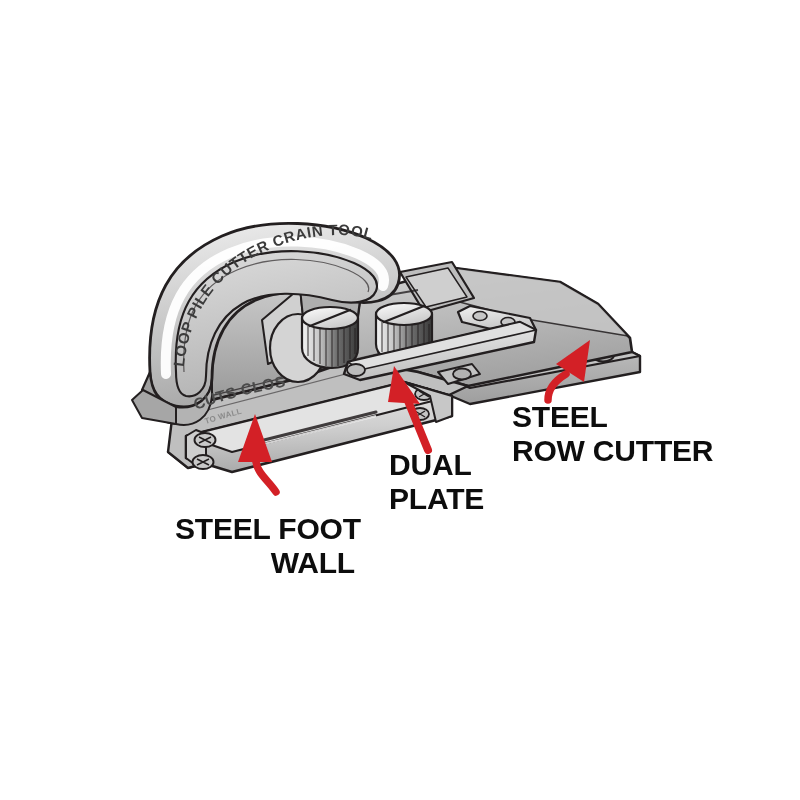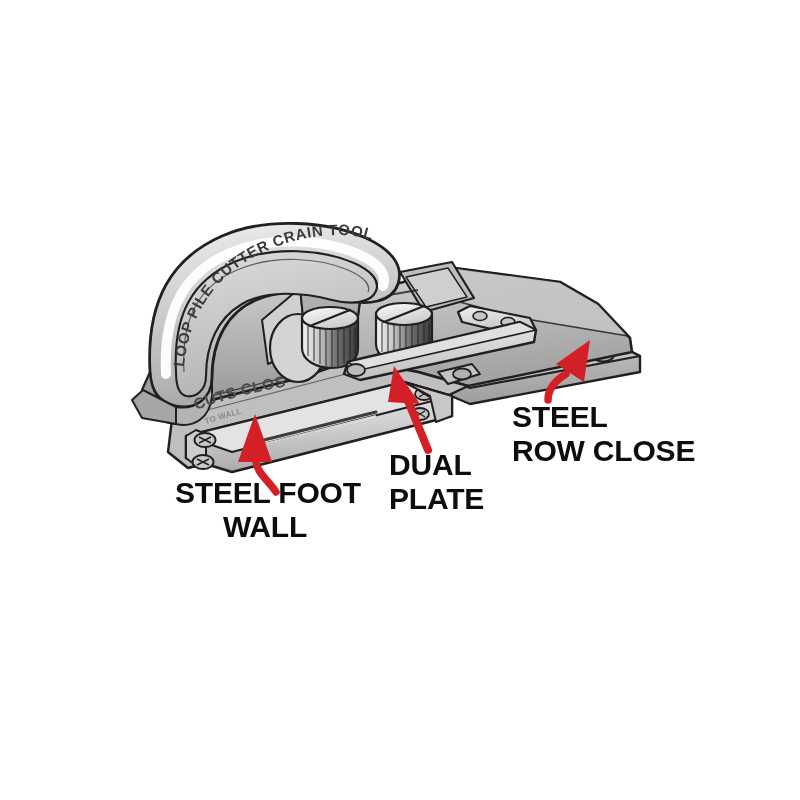--- a/index.html
+++ b/index.html
@@ -32,22 +32,22 @@
     font-weight: bold;
     color: #0d0d0d;
     font-size: 30px;
     line-height: 1.14;
     letter-spacing: -0.2px;
     white-space: nowrap;
     -webkit-font-smoothing: antialiased;
   }
   #callout-foot-plate {
     left: 175px;
-    top: 476px;
-    text-align: center;
+    top: 512px;
+    text-align: right;
     width: 180px;
   }
   #callout-tongue {
     left: 389px;
     top: 448px;
     text-align: left;
   }
   #callout-row-guide {
     left: 512px;
     top: 400px;
@@ -327,16 +327,16 @@
     <span class="callout-line">WALL</span>
   </div>
 
   <div class="callout" id="callout-tongue">
     <span class="callout-line">DUAL</span>
     <span class="callout-line">PLATE</span>
   </div>
 
   <div class="callout" id="callout-row-guide">
     <span class="callout-line">STEEL</span>
-    <span class="callout-line">ROW CLOSE</span>
+    <span class="callout-line">ROW CUTTER</span>
   </div>
 
 </div>
 
 </body></html>

